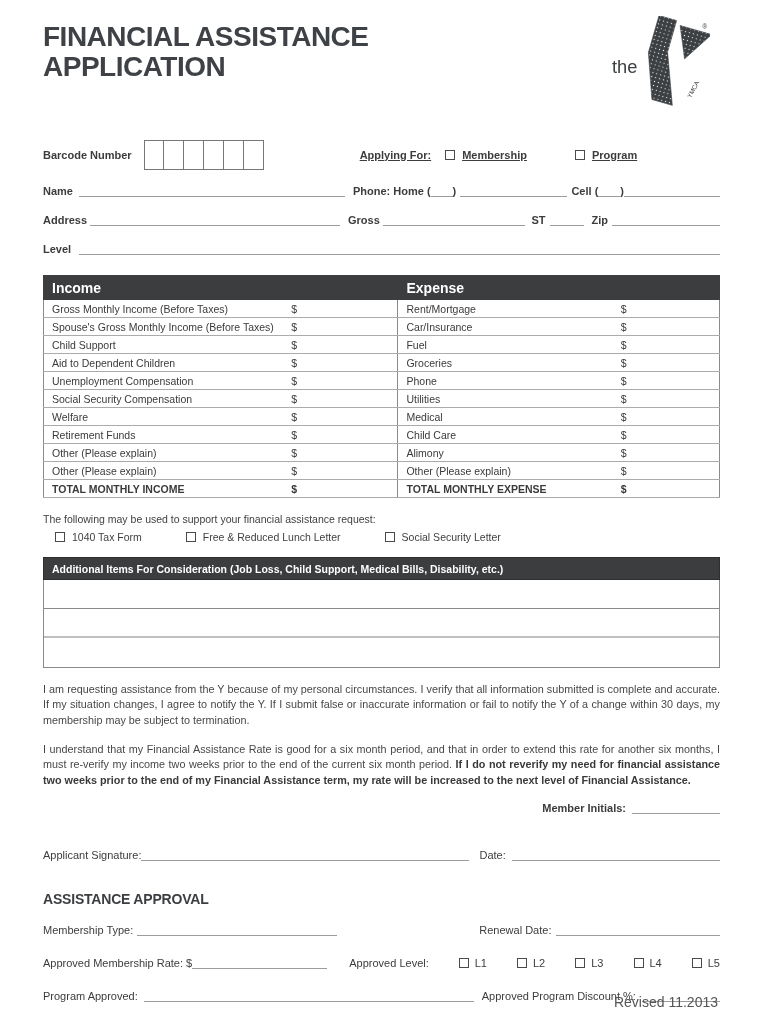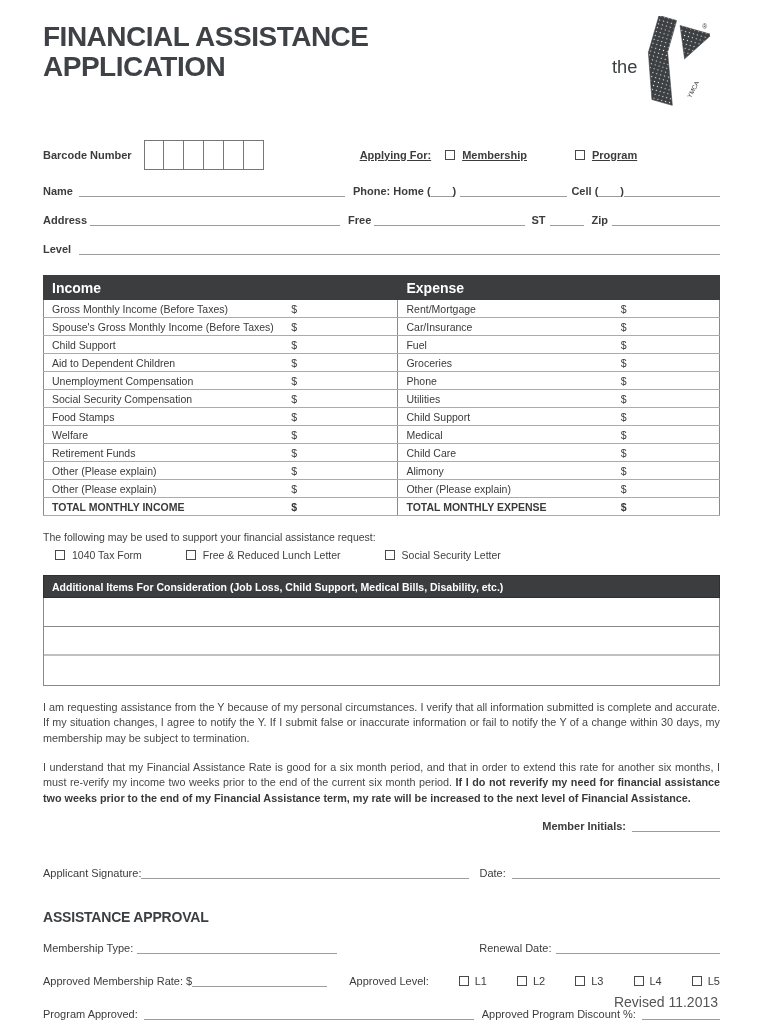--- a/index.html
+++ b/index.html
@@ -131,21 +131,21 @@
     <span class="wline flex1" style="margin:0 4px;"></span>
     <span class="lbl">Cell (</span>
     <span class="wline" style="width:22px;"></span>
     <span class="lbl">)</span>
     <span class="wline" style="width:96px;"></span>
   </div>
 
   <div class="frow" style="margin-top:16px;">
     <span class="lbl">Address</span>
     <span class="wline" style="width:250px; margin:0 8px 0 3px;"></span>
-    <span class="lbl">Free</span>
+    <span class="lbl">Gross</span>
     <span class="wline flex1" style="margin:0 6px 0 3px;"></span>
     <span class="lbl">ST</span>
     <span class="wline" style="width:34px; margin:0 8px 0 4px;"></span>
     <span class="lbl">Zip</span>
     <span class="wline" style="width:108px; margin-left:4px;"></span>
   </div>
 
   <div class="frow" style="margin-top:16px;">
     <span class="lbl">Level</span>
     <span class="wline flex1" style="margin-left:8px;"></span>
@@ -193,26 +193,20 @@
       <td class="mid">Phone</td>
       <td>$</td>
     </tr>
     <tr>
       <td>Social Security Compensation</td>
       <td>$</td>
       <td class="mid">Utilities</td>
       <td>$</td>
     </tr>
     <tr>
-      <td>Food Stamps</td>
-      <td>$</td>
-      <td class="mid">Child Support</td>
-      <td>$</td>
-    </tr>
-    <tr>
       <td>Welfare</td>
       <td>$</td>
       <td class="mid">Medical</td>
       <td>$</td>
     </tr>
     <tr>
       <td>Retirement Funds</td>
       <td>$</td>
       <td class="mid">Child Care</td>
       <td>$</td>

